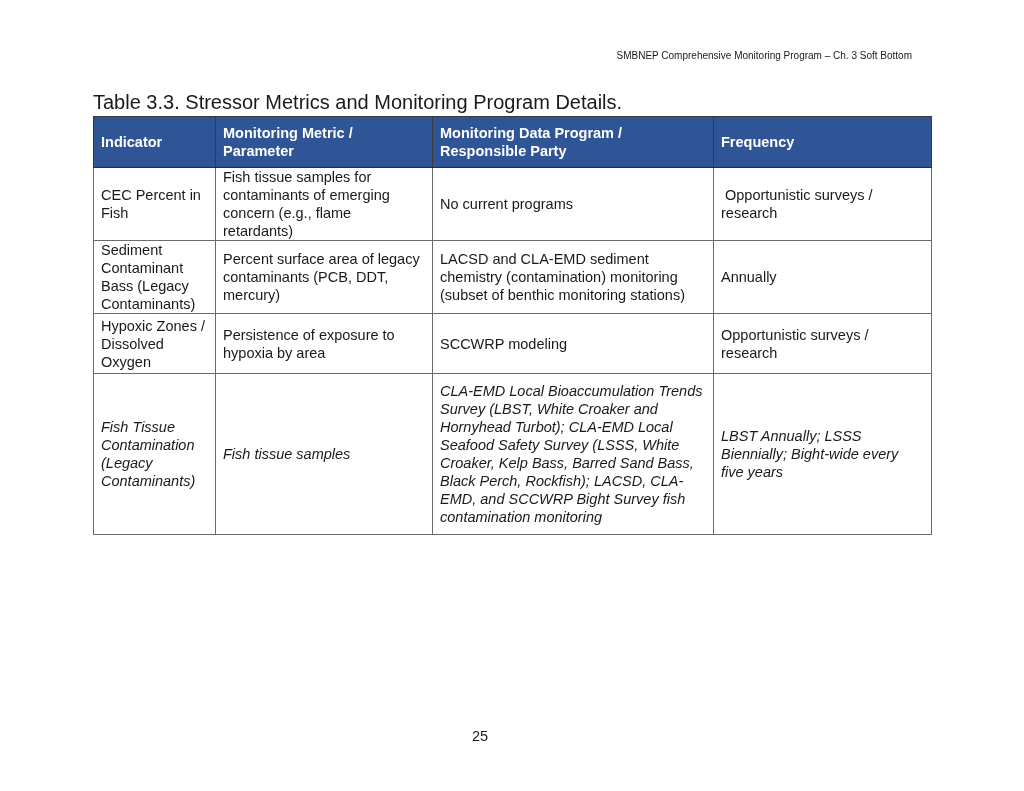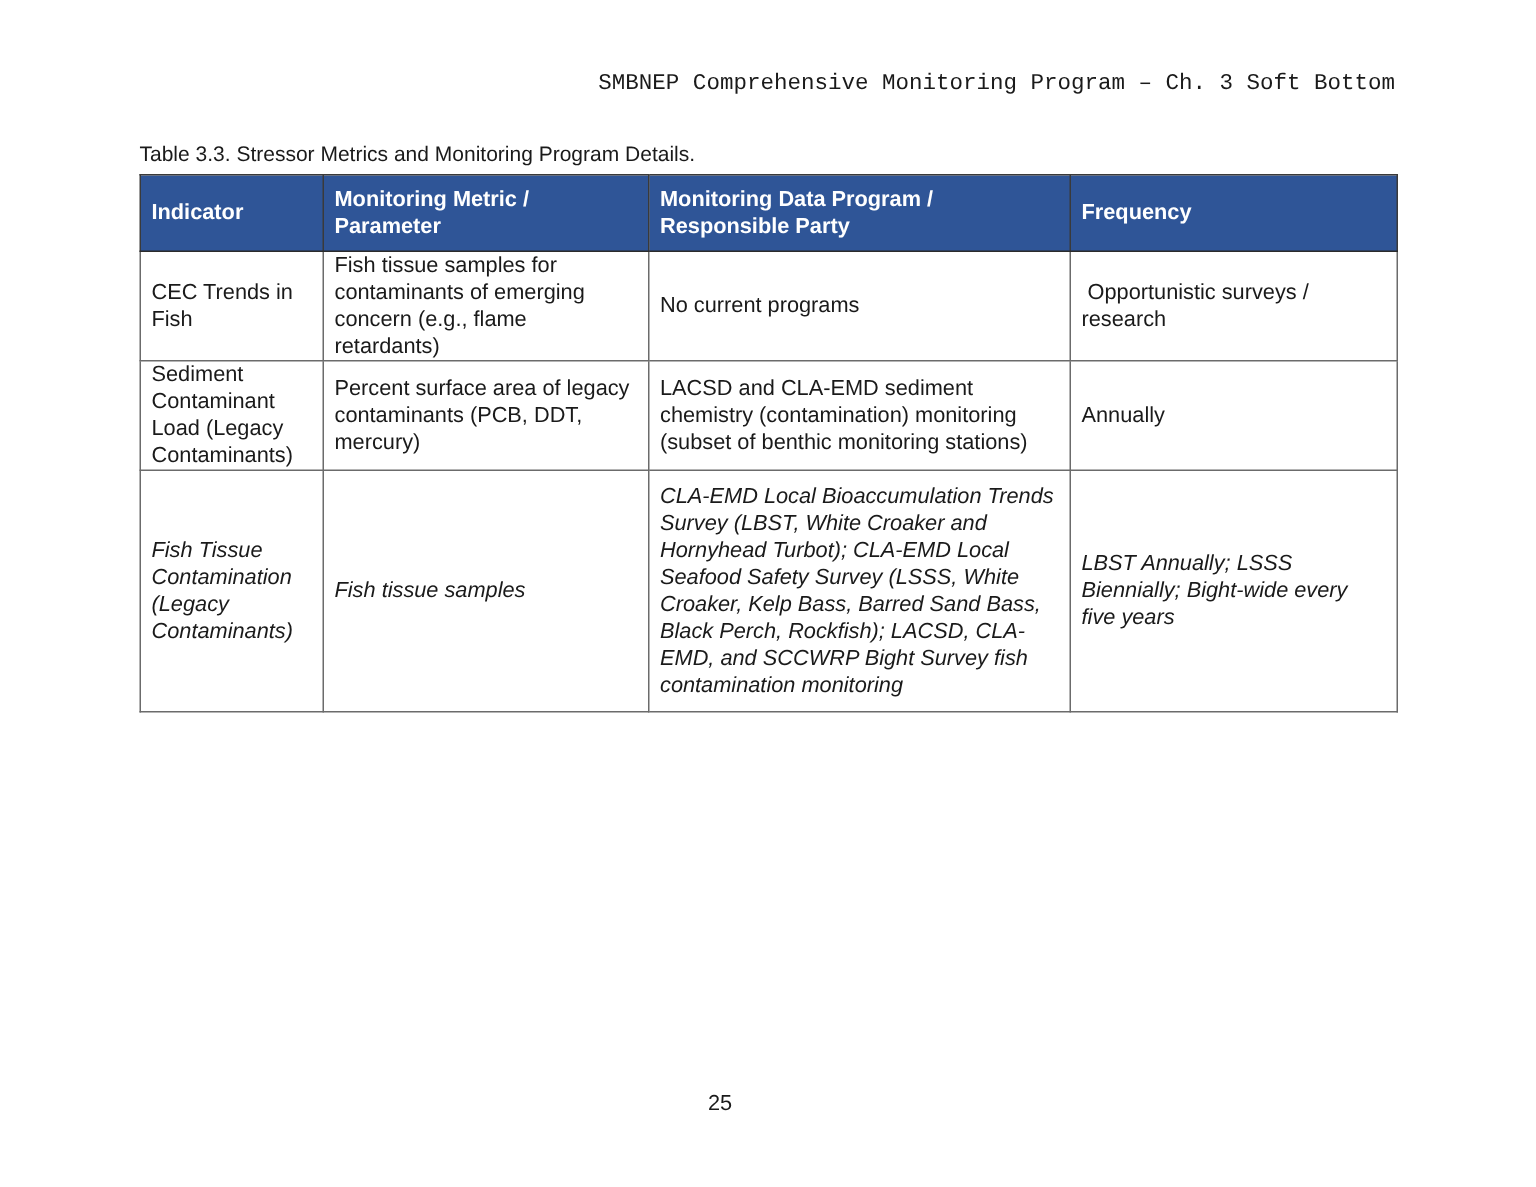--- a/index.html
+++ b/index.html
@@ -11,31 +11,30 @@
       width: 1024px;
       height: 791px;
       position: relative;
       overflow: hidden;
       font-family: "Liberation Sans", sans-serif;
       color: #1a1a1a;
     }
     .running-header {
       position: absolute;
       top: 47px;
-      right: 94px;
-      font-size: 15px;
+      right: 112px;
+      font-size: 10px;
       line-height: 17px;
       white-space: nowrap;
-      font-family: Liberation Mono, monospace;
     }
     .caption {
       position: absolute;
       top: 94px;
       left: 93px;
-      font-size: 14px;
+      font-size: 20px;
       line-height: 17px;
       white-space: nowrap;
     }
     table.data-table {
       position: absolute;
       top: 116px;
       left: 93px;
       width: 838px;
       border-collapse: collapse;
       table-layout: fixed;
@@ -93,30 +92,36 @@
   <thead>
     <tr>
       <th style="background: rgb(47, 85, 151);">Indicator</th>
       <th style="background: rgb(47, 85, 151);">Monitoring Metric / Parameter</th>
       <th style="background: rgb(47, 85, 151); margin-left: 36px;">Monitoring Data Program / Responsible Party</th>
       <th style="background: rgb(47, 85, 151);">Frequency</th>
     </tr>
   </thead>
   <tbody>
     <tr class="r1">
-      <td>CEC Trends in Fish</td>
+      <td>CEC Percent in Fish</td>
       <td>Fish tissue samples for contaminants of emerging concern (e.g., flame retardants)</td>
       <td>No current programs</td>
       <td style="white-space:pre-wrap;"> Opportunistic surveys / research</td>
     </tr>
     <tr class="r2">
-      <td>Sediment Contaminant Load (Legacy Contaminants)</td>
+      <td>Sediment Contaminant Bass (Legacy Contaminants)</td>
       <td>Percent surface area of legacy contaminants (PCB, DDT, mercury)</td>
       <td>LACSD and CLA-EMD sediment chemistry (contamination) monitoring (subset of benthic monitoring stations)</td>
       <td>Annually</td>
+    </tr>
+    <tr class="r3">
+      <td>Hypoxic Zones / Dissolved Oxygen</td>
+      <td>Persistence of exposure to hypoxia by area</td>
+      <td>SCCWRP modeling</td>
+      <td>Opportunistic surveys / research</td>
     </tr>
     <tr class="r4">
       <td>Fish Tissue Contamination (Legacy Contaminants)</td>
       <td>Fish tissue samples</td>
       <td>CLA-EMD Local Bioaccumulation Trends Survey (LBST, White Croaker and Hornyhead Turbot); CLA-EMD Local Seafood Safety Survey (LSSS, White Croaker, Kelp Bass, Barred Sand Bass, Black Perch, Rockfish); LACSD, CLA-EMD, and SCCWRP Bight Survey fish contamination monitoring</td>
       <td>LBST Annually; LSSS Biennially; Bight-wide every five years</td>
     </tr>
   </tbody>
 </table>
 

